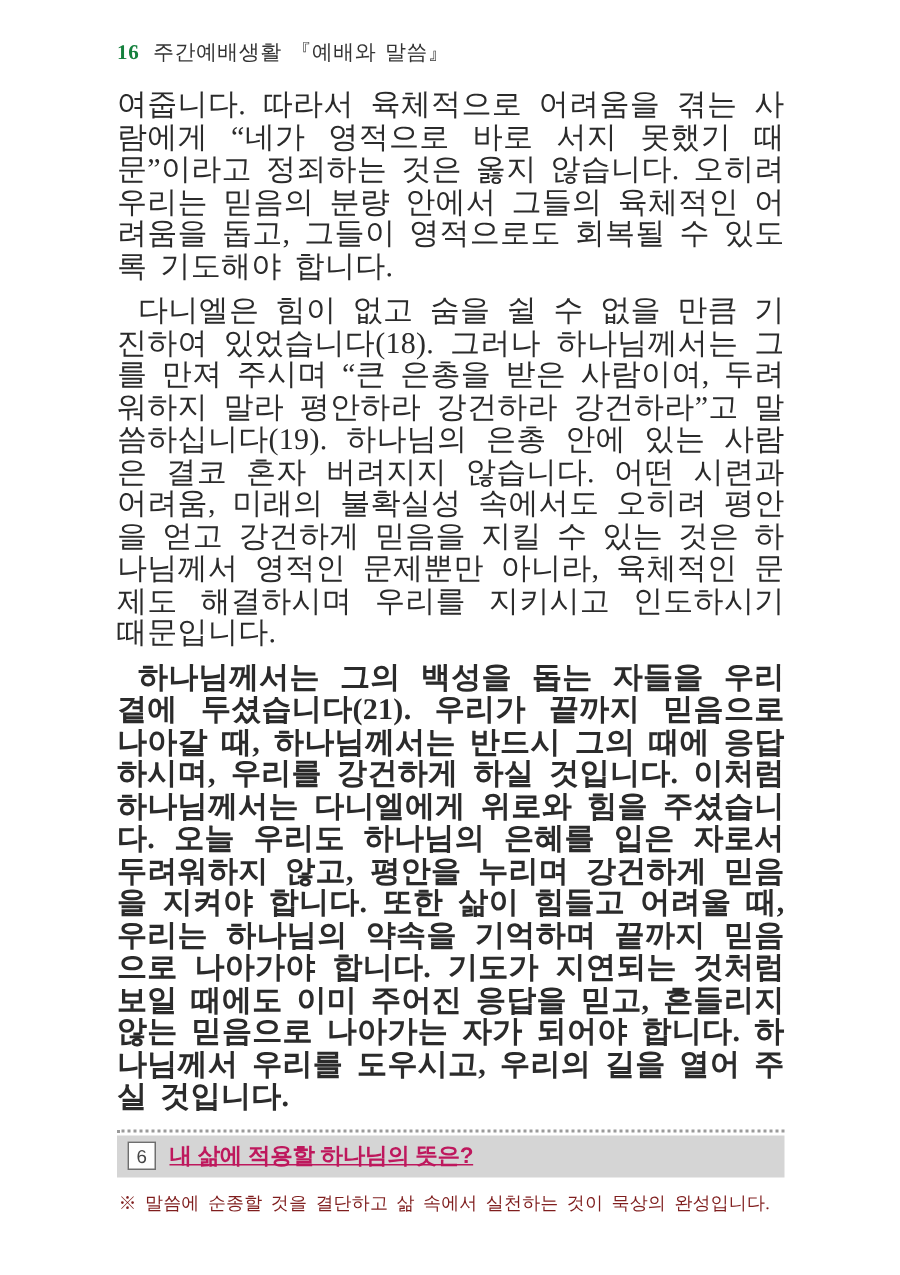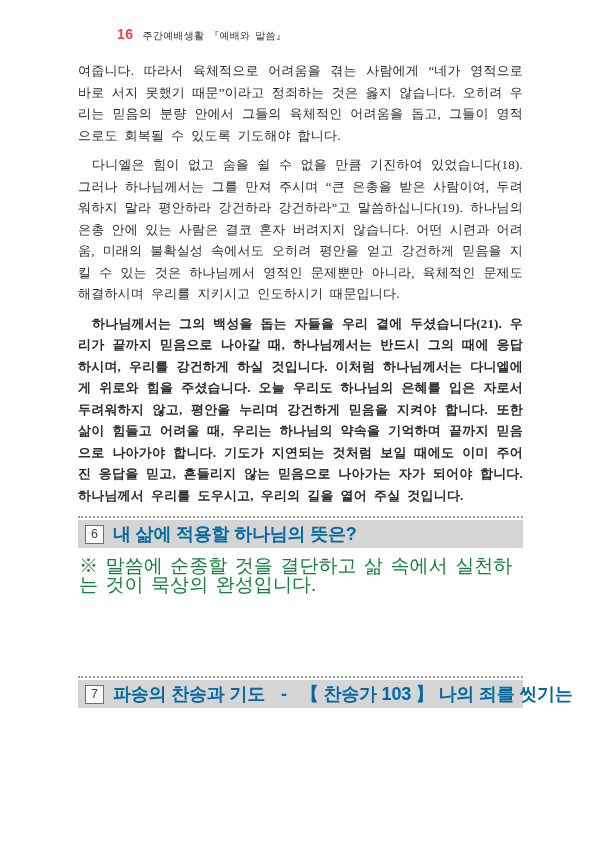--- a/index.html
+++ b/index.html
@@ -19,40 +19,39 @@
     overflow: hidden;
   }
   
   .page-header {
     display: flex;
     align-items: baseline;
     margin-bottom: 14px;
     height: 20px;
   }
   .page-num {
-    font-family: Liberation Sans, sans-serif;
+    font-family: Liberation Serif, serif;
     font-weight: bold;
     font-size: 14px;
-    color: #ef4444;
+    color: #15803d;
     margin-right: 9px;
     letter-spacing: 0.5px;
-    margin-left: 39px;
   }
   .running-title {
-    font-size: 10px;
+    font-size: 14px;
     color: #333;
     letter-spacing: 0.3px;
     word-spacing: 2px;
   }
   
   .body-text {
     margin-top: 2px;
   }
   .para {
-    font-size: 13px;
+    font-size: 20px;
     line-height: 21.5px;
     text-align: justify;
     text-justify: inter-word;
     word-spacing: 3.5px;
     letter-spacing: 0.2px;
     margin: 0 0 8px 0;
     color: #2b2b2b;
   }
   .para.indent { text-indent: 14px; }
   .para:last-child { margin-bottom: 0; font-weight: bold; }
@@ -81,33 +80,34 @@
     border: 1px solid #6e6e6e;
     font-family: "Liberation Sans", "DejaVu Sans", sans-serif;
     font-size: 12.5px;
     color: #444;
     margin-right: 9px;
     flex: 0 0 auto;
   }
   .section-title {
     font-family: "Liberation Sans", "DejaVu Sans", sans-serif;
     font-weight: bold;
-    font-size: 18px;
-    color: #0369a1;
+    font-size: 15px;
+    color: #be185d;
     letter-spacing: -0.2px;
     white-space: nowrap;
+    text-decoration: underline;
   }
   .section-title .sep   { margin: 0 14px 0 16px; }
   .section-note {
-    font-size: 19px;
+    font-size: 12px;
     line-height: 19px;
     margin: 8px 0 0 1px;
     word-spacing: 2.5px;
     letter-spacing: 0.1px;
-    color: #15803d;
+    color: #7f1d1d;
   }
   
   .answer-space-1 { height: 72px; }
   .answer-space-2 { height: 76px; }
 </style>
 </head>
 <body>
 
 <div class="page">
 

